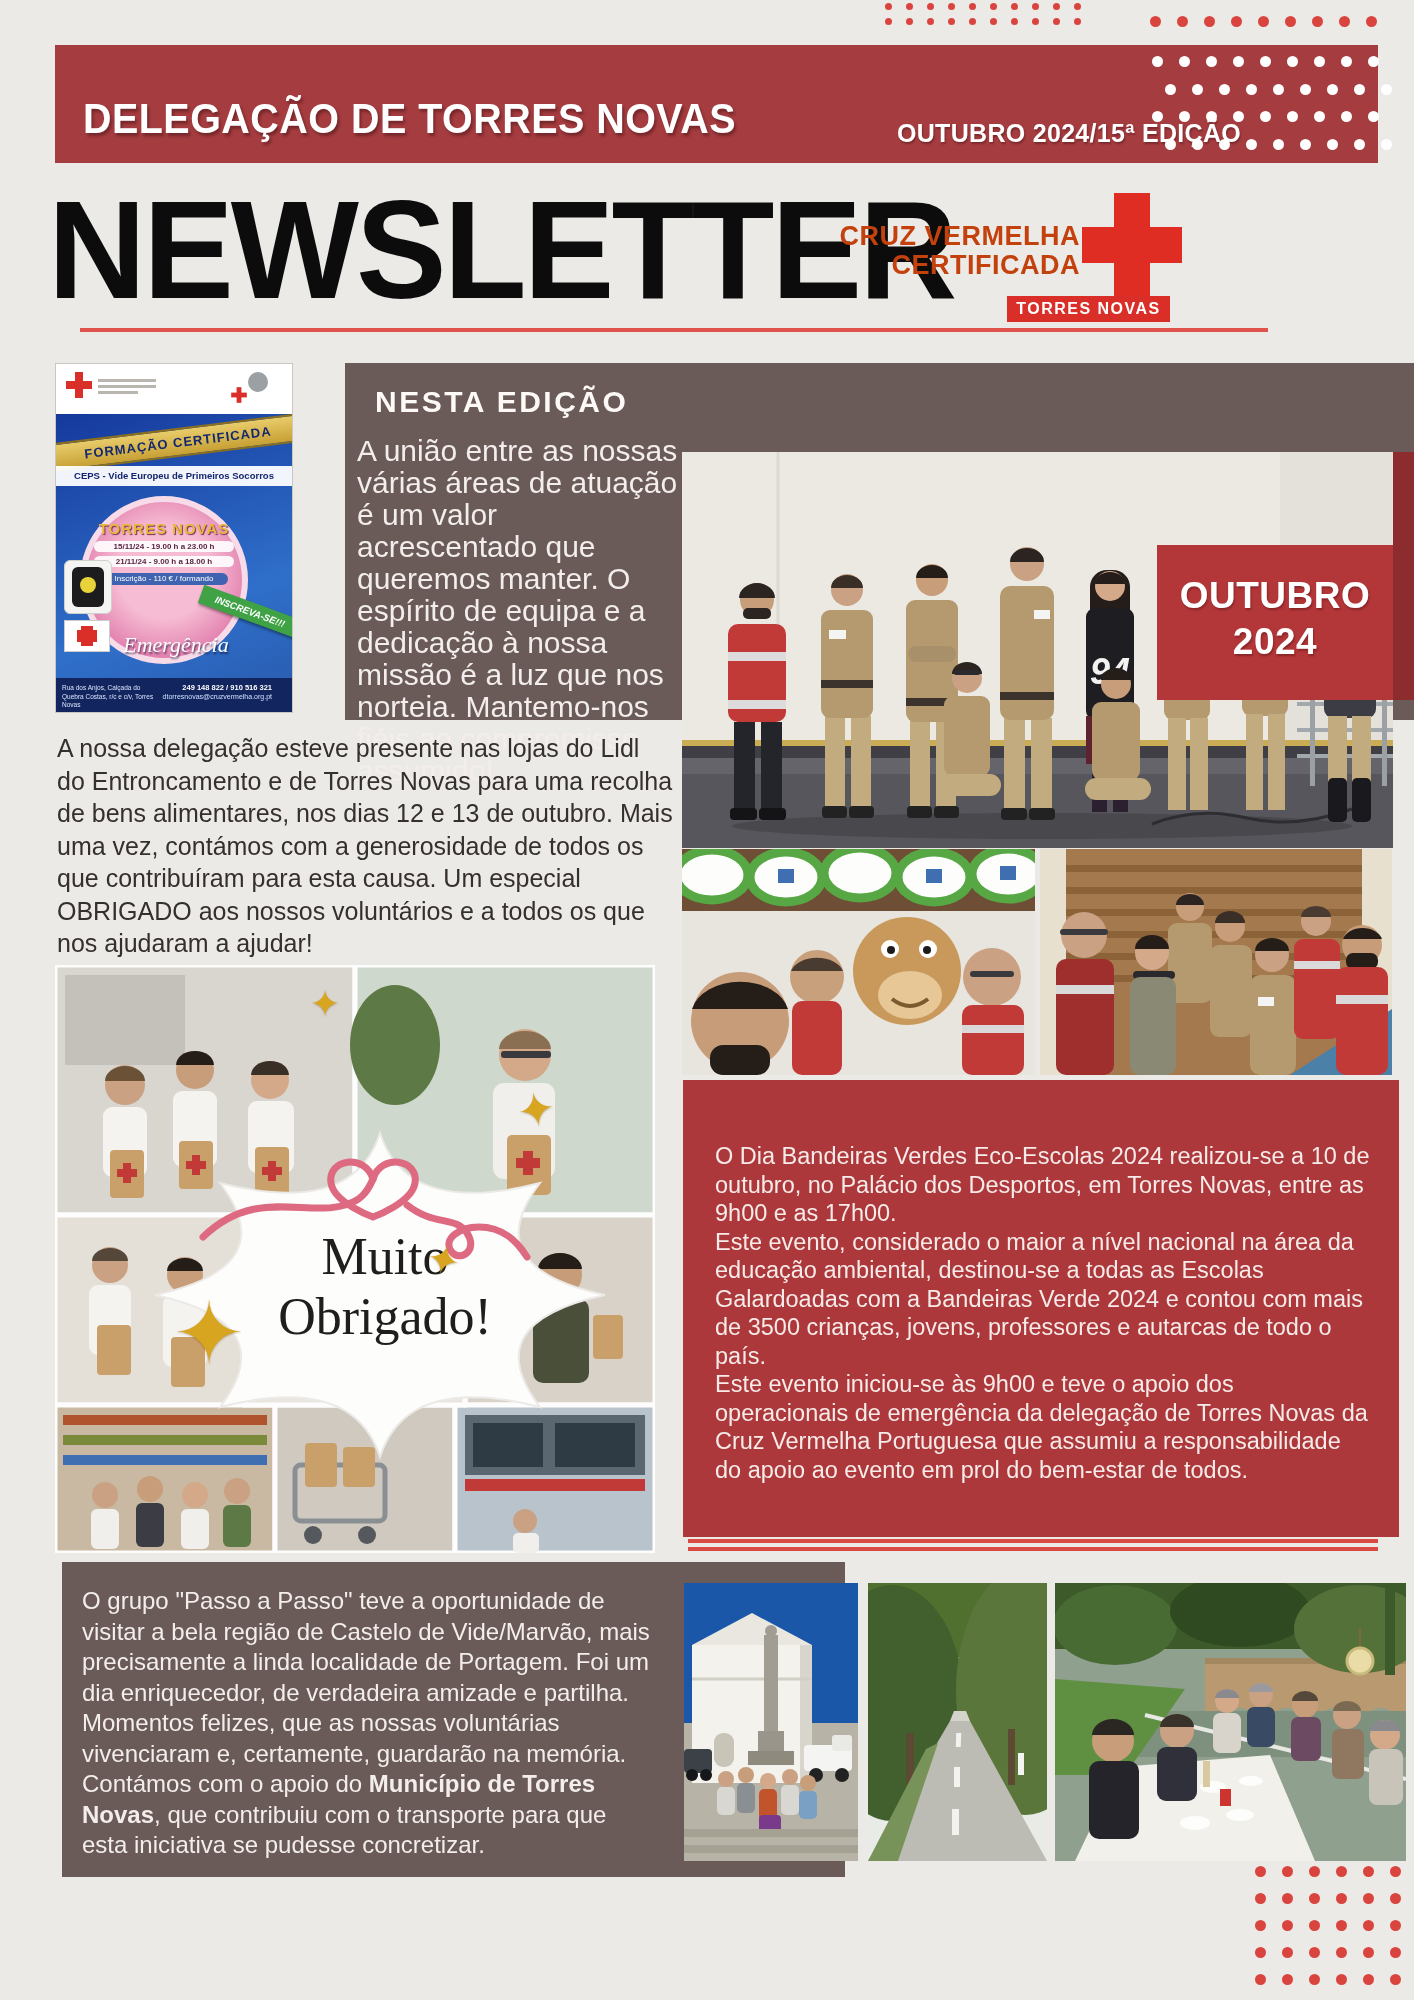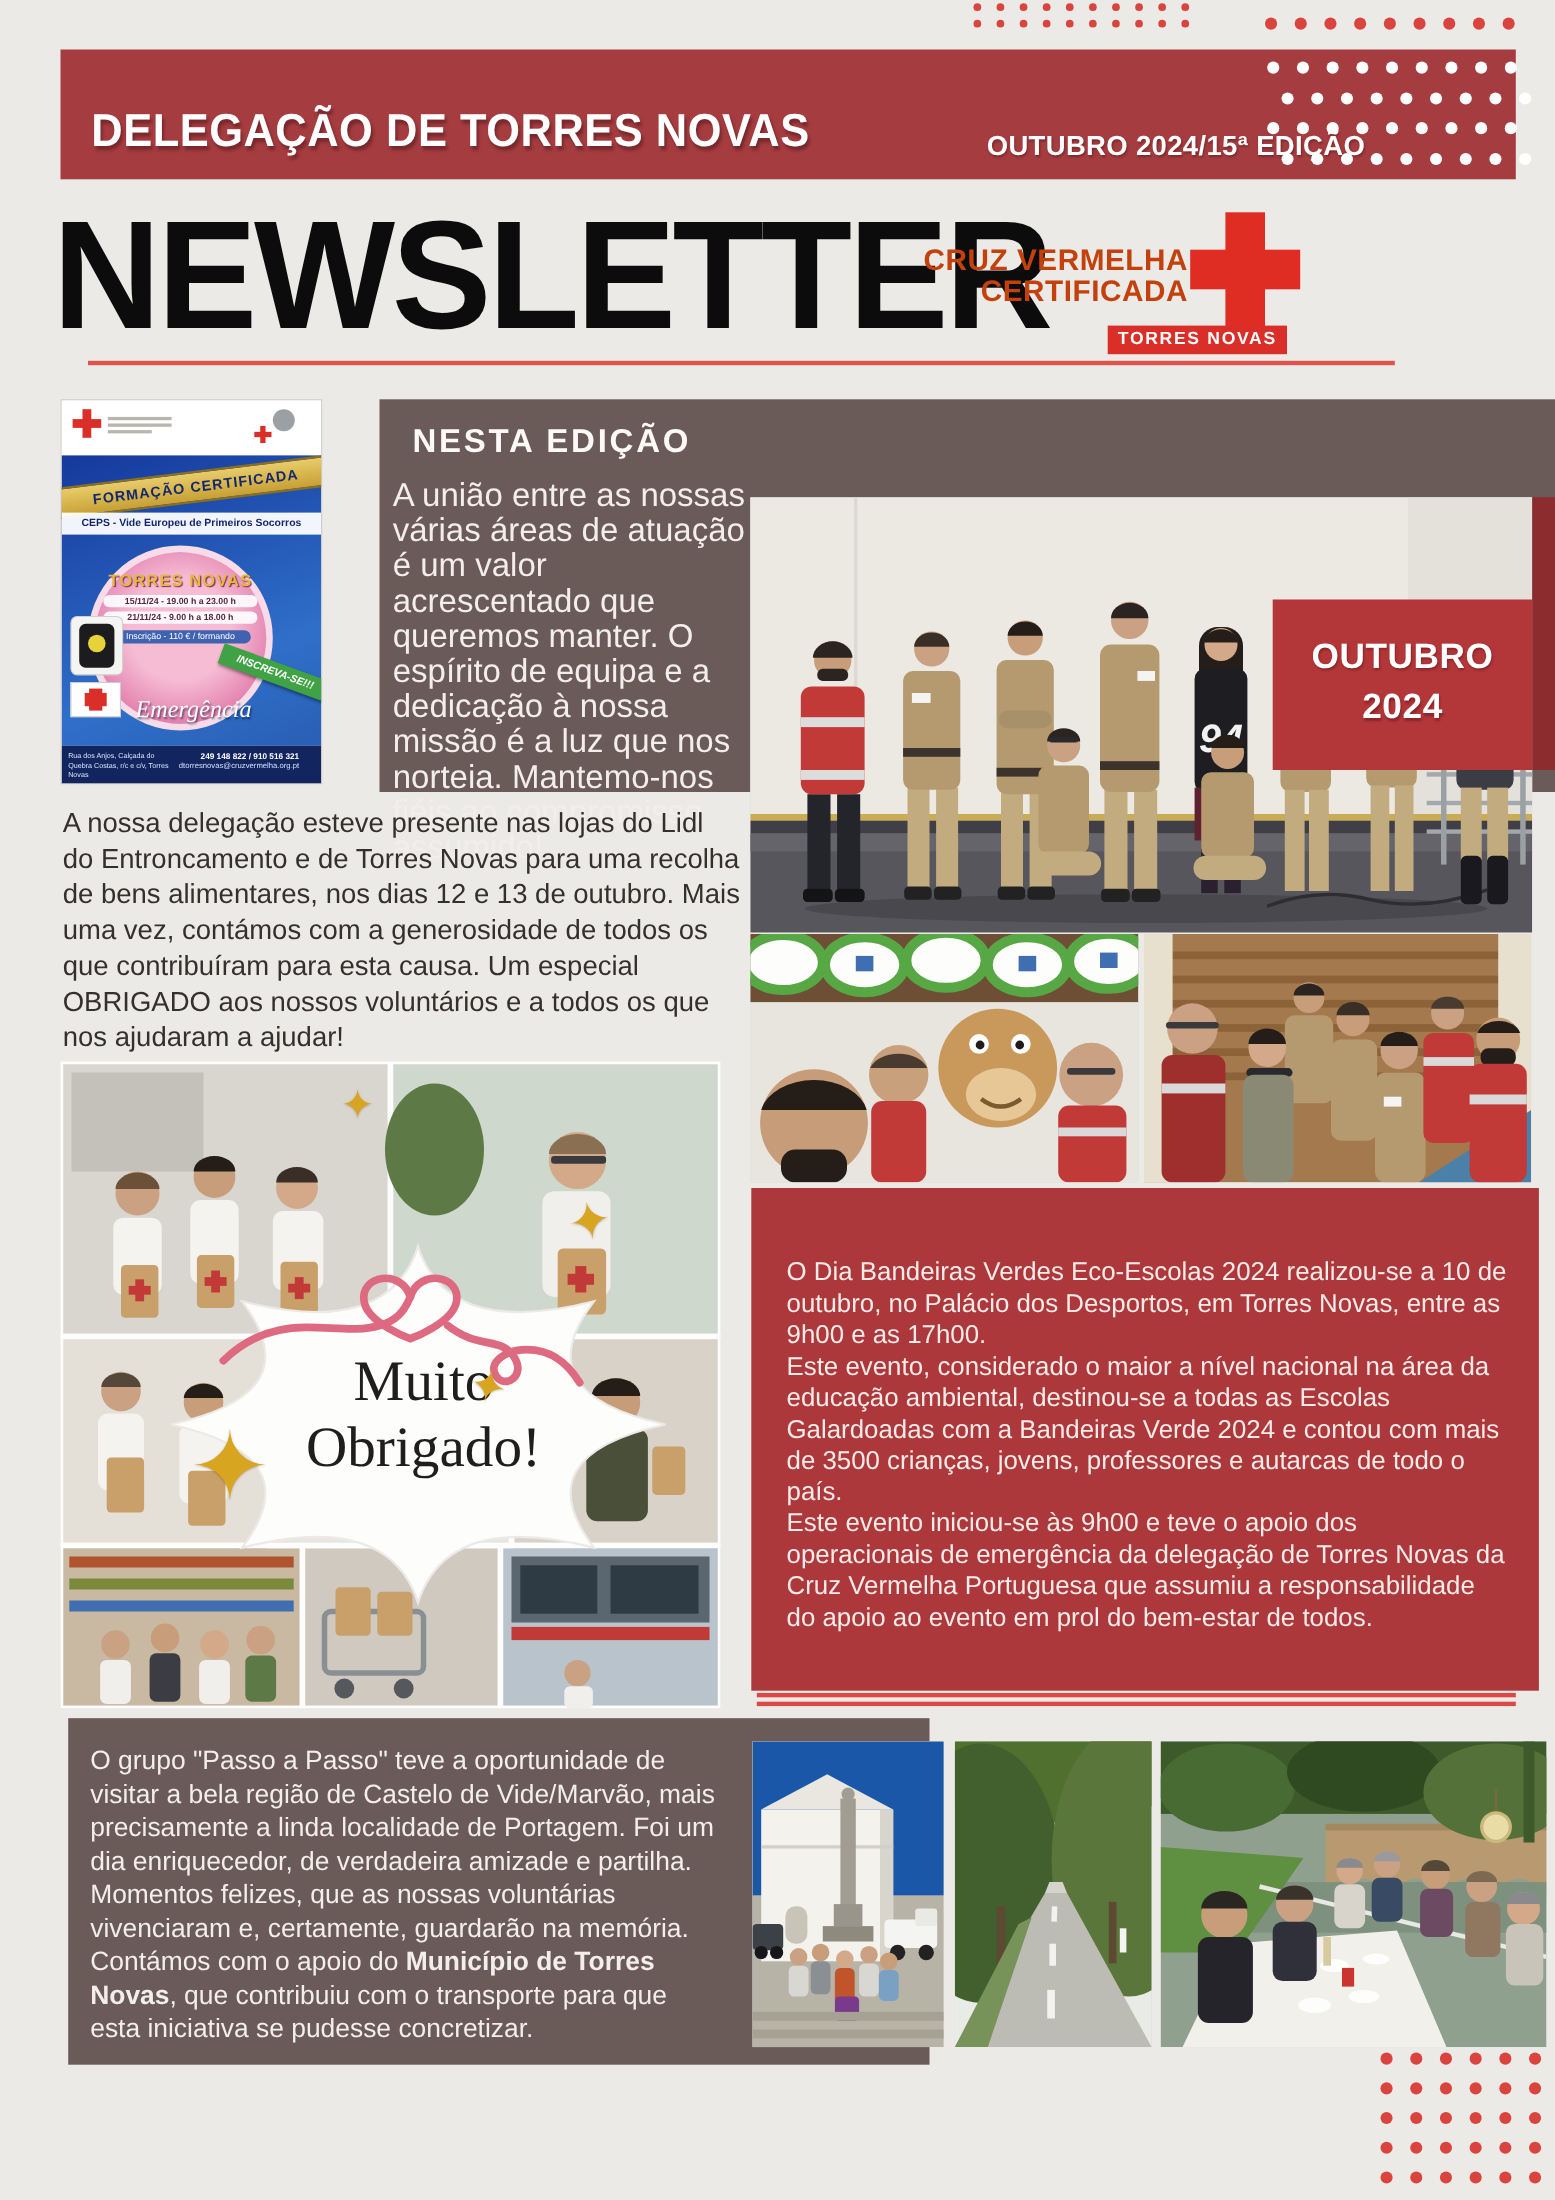--- a/index.html
+++ b/index.html
@@ -74,21 +74,21 @@
   
   .brown-panel{left:345px;top:363px;width:1069px;height:357px;background:#6a5a58;}
   .nesta-h{position:absolute;left:30px;top:22px;color:#fdf9f7;font-weight:bold;font-size:30px;
     letter-spacing:2.5px;}
   .nesta-b{position:absolute;left:12px;top:72px;width:322px;color:#f3eeec;font-size:30px;
     line-height:32px;}
   .photo-frame{position:absolute;overflow:hidden;background:#ddd;}
   .dark-strip{left:1393px;top:452px;width:21px;height:248px;background:#8c2c2f;}
   .outubro-box{left:1157px;top:545px;width:236px;height:155px;background:#b33639;color:#fff;
     text-align:center;font-weight:bold;padding-top:28px;box-sizing:border-box;}
-  .outubro-box div{font-size:32px;line-height:46px;letter-spacing:.5px;
+  .outubro-box div{font-size:37px;line-height:46px;letter-spacing:.5px;
     text-shadow:1px 2px 2px rgba(60,10,10,.35);}
   .lidl{left:57px;top:732px;width:616px;color:#35302d;font-size:25px;line-height:32.5px;}
   .eco-box{left:683px;top:1080px;width:716px;height:457px;background:#ad383b;box-sizing:border-box;
     padding:62px 28px 0 32px;color:#f6ebe9;font-size:23.5px;line-height:28.5px;}
   .double-line{left:688px;top:1539px;width:690px;height:12px;border-top:4px solid #d94a44;
     border-bottom:4px solid #d94a44;box-sizing:border-box;}
   .passo-box{left:62px;top:1562px;width:783px;height:315px;background:#6a5a58;}
   .passo-text{position:absolute;left:20px;top:24px;width:572px;color:#f3eeec;font-size:24px;
     line-height:30.5px;}
   .passo-text b{font-weight:bold;}

